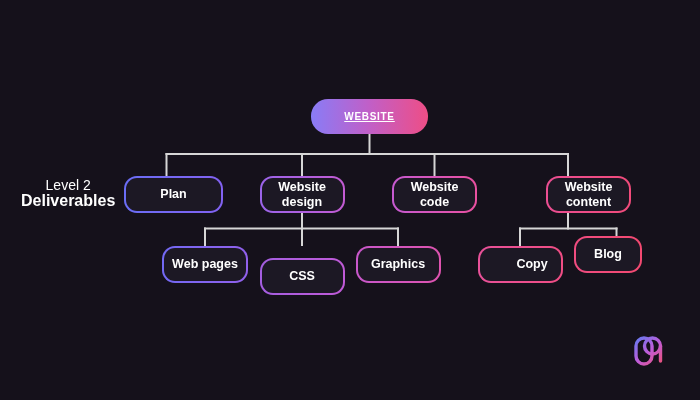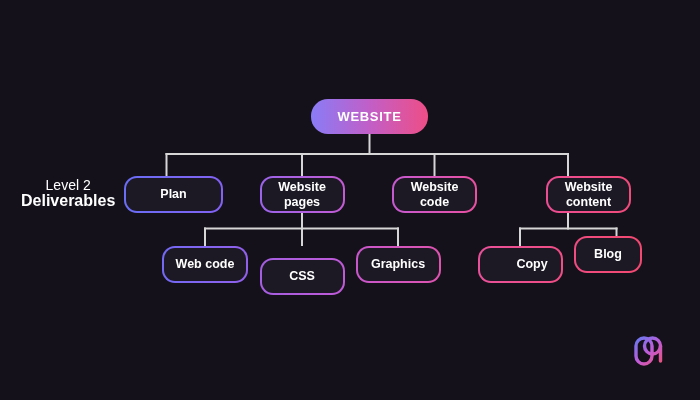--- a/index.html
+++ b/index.html
@@ -29,22 +29,23 @@
     font-size:12.5px;
     font-weight:bold;
     line-height:1.2;
     box-sizing:border-box;
     padding:0 4px;
   }
   .node.root{border-radius:17px;padding:0;}
   .node.root .node-inner{
     background:transparent !important;
     border-radius:17px;
-    font-size:13px;
+    font-size:10px;
     letter-spacing:0.7px;
+    text-decoration:underline;
   }
   .annotation{
     position:absolute;
     left:21px;top:177px;
     color:#ffffff;
     z-index:2;
   }
   .annotation .line1{
     display:block;
     font-size:14px;font-weight:normal;line-height:16px;text-align:center;
@@ -93,31 +94,31 @@
   </div>
 
   <div class="node root" style="left: 311px; top: 99px; width: 117px; height: 35px; background: linear-gradient(90deg, rgb(137, 124, 246), rgb(193, 95, 199), rgb(238, 78, 134));">
     <div class="node-inner">WEBSITE</div>
   </div>
 
   <div class="node" style="left: 124px; top: 176px; width: 99px; height: 37px; background: linear-gradient(90deg, rgb(106, 109, 245), rgb(130, 98, 242));">
     <div class="node-inner" style="background: rgb(28, 24, 36);">Plan</div>
   </div>
   <div class="node" style="left: 259.5px; top: 176px; width: 85px; height: 37px; background: linear-gradient(90deg, rgb(155, 100, 234), rgb(195, 91, 211));">
-    <div class="node-inner" style="background: rgb(28, 24, 36);">Website pages</div>
+    <div class="node-inner" style="background: rgb(28, 24, 36);">Website design</div>
   </div>
   <div class="node" style="left: 392px; top: 176px; width: 85px; height: 37px; background: linear-gradient(90deg, rgb(198, 90, 209), rgb(234, 80, 160));">
     <div class="node-inner" style="background: rgb(28, 24, 36);">Website code</div>
   </div>
   <div class="node" style="left: 546px; top: 176px; width: 85px; height: 37px; background: linear-gradient(90deg, rgb(235, 78, 146), rgb(241, 75, 123));">
     <div class="node-inner" style="background: rgb(28, 24, 36);">Website content</div>
   </div>
 
   <div class="node" style="left: 162px; top: 246px; width: 86px; height: 37px; background: linear-gradient(90deg, rgb(115, 105, 244), rgb(145, 96, 235));">
-    <div class="node-inner" style="background: rgb(28, 24, 36);">Web code</div>
+    <div class="node-inner" style="background: rgb(28, 24, 36);">Web pages</div>
   </div>
   <div class="node" style="left: 259.5px; top: 258px; width: 85px; height: 37px; background: linear-gradient(90deg, rgb(164, 94, 225), rgb(192, 90, 215));">
     <div class="node-inner" style="background: rgb(28, 24, 36);">CSS</div>
   </div>
   <div class="node" style="left: 355.5px; top: 246px; width: 85px; height: 37px; background: linear-gradient(90deg, rgb(200, 87, 203), rgb(222, 83, 175));">
     <div class="node-inner" style="background: rgb(28, 24, 36);">Graphics</div>
   </div>
   <div class="node" style="left: 477.5px; top: 246px; width: 85px; height: 37px; background: linear-gradient(90deg, rgb(232, 81, 153), rgb(240, 77, 132));">
     <div class="node-inner" style="background: rgb(28, 24, 36); padding-left: 28px;">Copy</div>
   </div>

